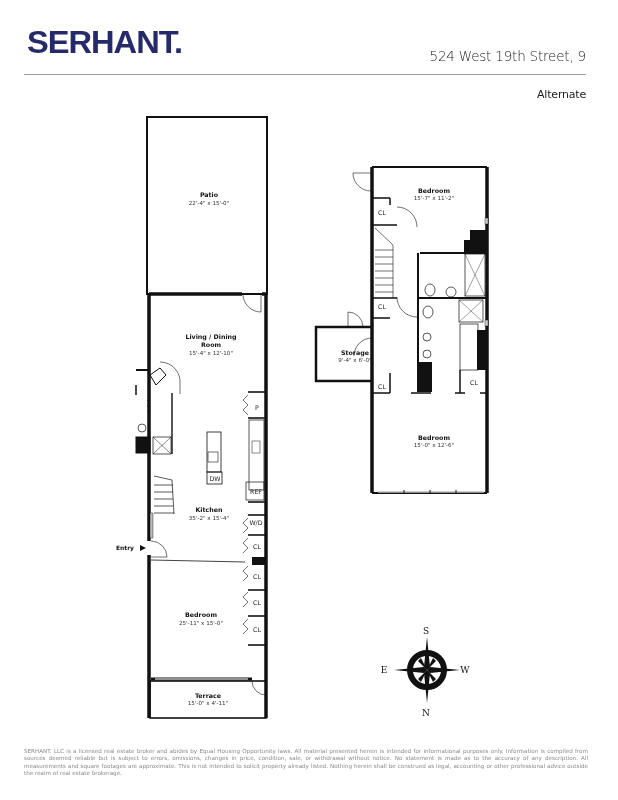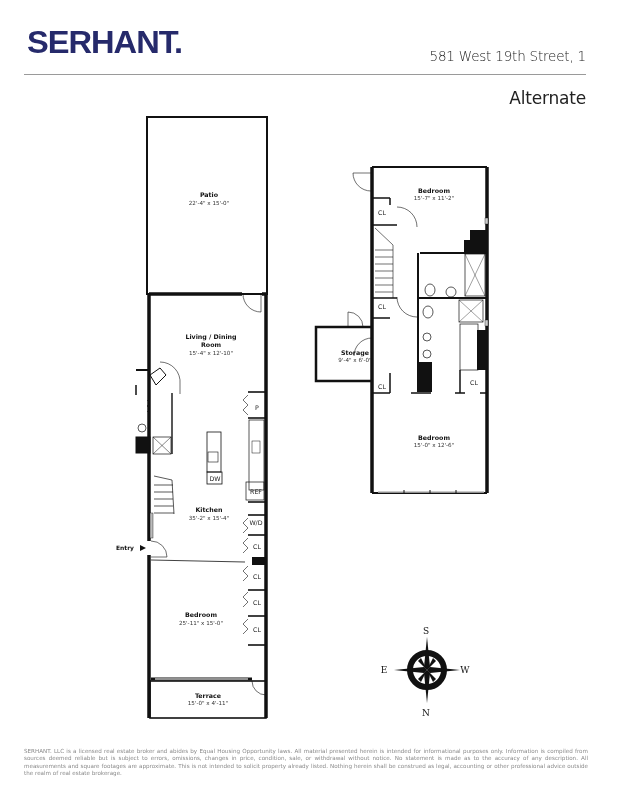--- a/index.html
+++ b/index.html
@@ -1,33 +1,33 @@
 <!DOCTYPE html>
 <html><head>
 <meta charset="utf-8">
 <style>
   html, body { margin:0; padding:0; background:#ffffff; }
   body { width:618px; height:800px; position:relative; overflow:hidden; font-family:"Liberation Sans", sans-serif; }
   .logo { position:absolute; left:27px; top:26px; font-family:"Liberation Sans", sans-serif; font-weight:bold; font-size:32px; letter-spacing:-1px; color:#262a6b; line-height:1; transform:scaleX(1.02); transform-origin:left; }
   .address { position:absolute; right:32px; top:48px; font-size:13.5px; color:#222; font-family:"DejaVu Sans", sans-serif; font-weight:300; letter-spacing:-0.2px; }
   .rule { position:absolute; left:24px; right:32px; top:74px; height:1px; background:#9a9a9a; }
-  .variant { position:absolute; right:32px; top:88px; font-size:17px; color:#222; font-family:"DejaVu Sans", sans-serif; letter-spacing:-0.2px; }
+  .variant { position:absolute; right:32px; top:88px; font-size:11px; color:#222; font-family:"DejaVu Sans", sans-serif; letter-spacing:-0.2px; }
   svg.plan { position:absolute; left:0; top:0; }
   .room-label { font-family:"DejaVu Sans", sans-serif; font-weight:bold; font-size:6.3px; fill:#111; text-anchor:middle; }
   .room-dim { font-family:"DejaVu Sans", sans-serif; font-size:5.6px; fill:#333; text-anchor:middle; }
   .fixture-label { font-family:"DejaVu Sans", sans-serif; font-size:6.3px; fill:#222; text-anchor:middle; }
   .compass-letter { font-family:"DejaVu Serif", serif; font-size:9px; fill:#111; text-anchor:middle; }
   .entry-label { font-family:"DejaVu Sans", sans-serif; font-weight:bold; font-size:6px; fill:#111; text-anchor:end; }
   .disclaimer { position:absolute; left:24px; right:30px; top:748px; font-size:5.6px; line-height:7.4px; color:#8a8a8a; font-family:"DejaVu Sans", sans-serif; text-align:justify; }
 </style>
 </head>
 <body>
 
 <div class="logo">SERHANT.</div>
-<div class="address">581 West 19th Street, 1</div>
+<div class="address">524 West 19th Street, 9</div>
 <div class="rule"></div>
 <div class="variant">Alternate</div>
 
 <svg class="plan" width="618" height="800" viewBox="0 0 618 800">
 
   <g stroke="#111" fill="none">
 
     <rect x="147" y="117" width="120" height="177" stroke-width="2"></rect>
 
     <line x1="149" y1="294" x2="149" y2="541" stroke-width="3.5"></line>

